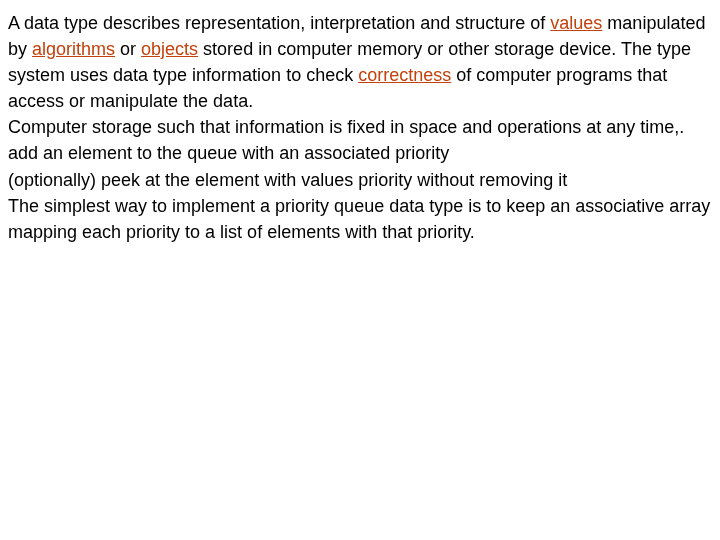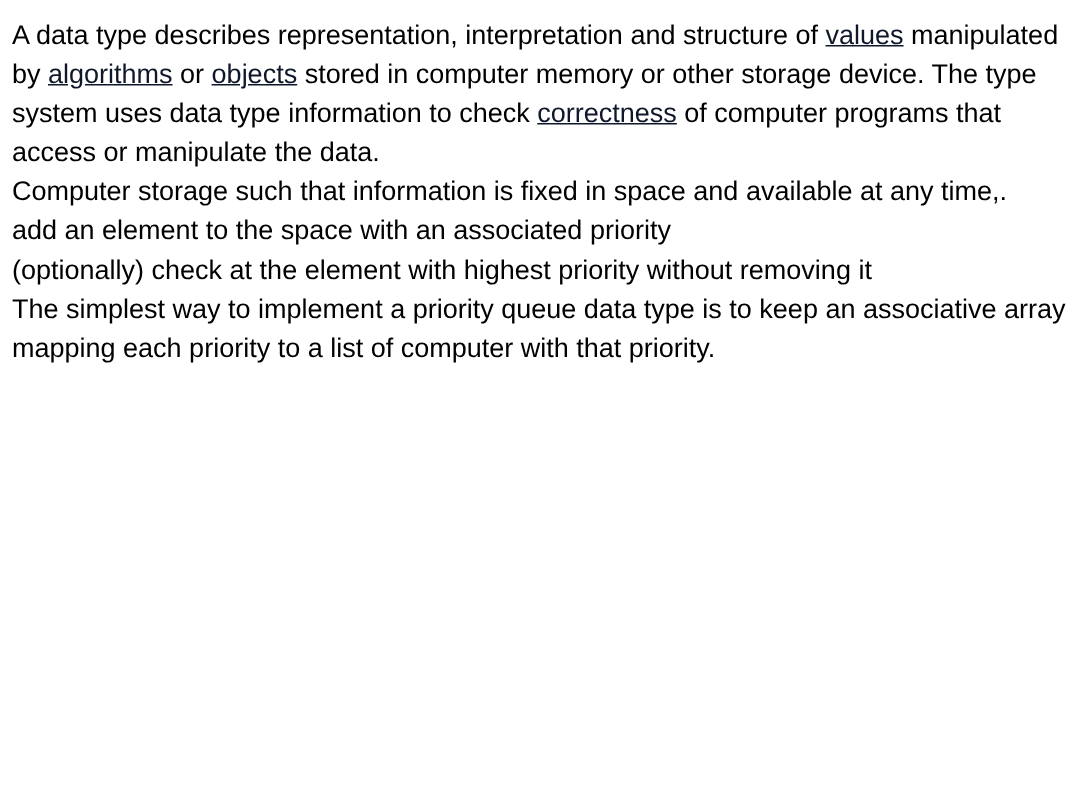--- a/index.html
+++ b/index.html
@@ -14,27 +14,27 @@
       font-family: Arial, sans-serif;
       font-size: 18px;
       line-height: 1.45;
       color: #000000;
       padding: 10px 8px;
     }
     .content-text {
       white-space: normal;
     }
     a {
-      color: #0f172a;
+      color: #c2410c;
     }
   </style>
 </head>
 <body>
 
 <div class="content-text">
   <p>
     <span>A data type describes representation, interpretation and structure of </span><a href="#">values</a><span> manipulated by </span><a href="#">algorithms</a><span> or </span><a href="#">objects</a><span> stored in computer memory or other storage device. The type system uses data type information to check </span><a href="#">correctness</a><span> of computer programs that access or manipulate the data.</span>
   </p>
-  <p>Computer storage such that information is fixed in space and available at any time,.</p>
-  <p>add an element to the space with an associated priority</p>
-  <p>(optionally) check at the element with highest priority without removing it</p>
-  <p>The simplest way to implement a priority queue data type is to keep an associative array mapping each priority to a list of computer with that priority.</p>
+  <p>Computer storage such that information is fixed in space and operations at any time,.</p>
+  <p>add an element to the queue with an associated priority</p>
+  <p>(optionally) peek at the element with values priority without removing it</p>
+  <p>The simplest way to implement a priority queue data type is to keep an associative array mapping each priority to a list of elements with that priority.</p>
 </div>
 
 </body></html>

